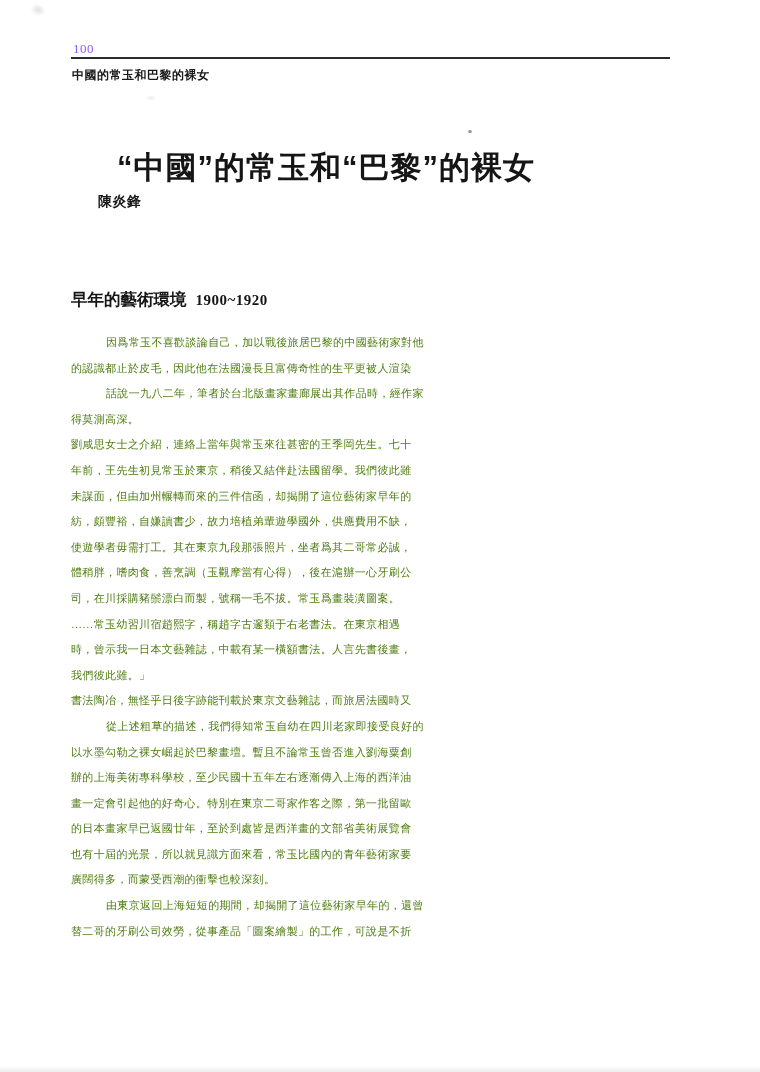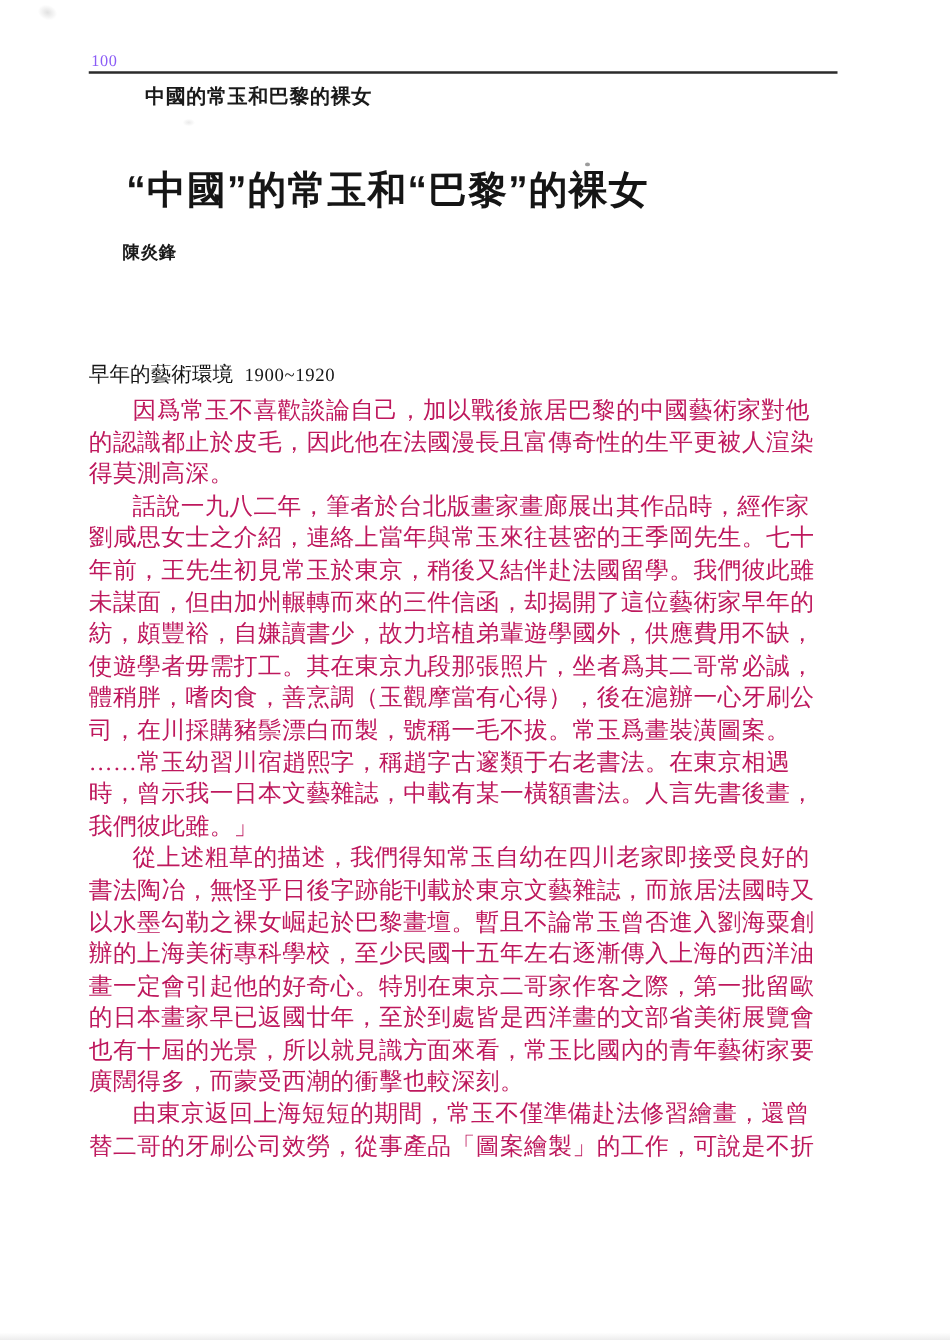--- a/index.html
+++ b/index.html
@@ -18,49 +18,49 @@
   .page-number {
     position: absolute; left: 73px; top: 41px;
     font-size: 13px; letter-spacing: 0.5px; color: #8b5cf6;
   }
   .header-rule {
     position: absolute; left: 71px; top: 57px;
     width: 599px; height: 2px; background: #2b2b2b;
   }
   .running-header {
     position: absolute; left: 72px; top: 67px;
-    font-size: 16px; font-weight: bold; letter-spacing: 0.5px; color: #1a1a1a; margin-left: 44px;
+    font-size: 12px; font-weight: bold; letter-spacing: 0.5px; color: #1a1a1a;
   }
   .title {
     position: absolute; left: 101px; top: 131px;
-    margin: 0;
+    margin: 16px;
     font-family: "Liberation Sans", sans-serif;
     font-size: 31px; font-weight: bold; letter-spacing: 1px;
     color: #151515; white-space: nowrap;
   }
   .author {
     position: absolute; left: 98px; top: 193px;
     font-size: 14px; font-weight: bold; color: #1a1a1a;
     letter-spacing: 0.5px;
   }
   .section-heading {
     position: absolute; left: 71px; top: 289px;
     margin: 0;
-    font-size: 16.5px; font-weight: normal; color: #161616;
+    font-size: 16.5px; font-weight: bold; color: #161616;
     letter-spacing: 0; white-space: nowrap;
   }
   .heading-years {
     font-size: 15px; margin-left: 9px; letter-spacing: 0.5px;
   }
   .body-text {
-    position: absolute; left: 71px; top: 316px;
+    position: absolute; left: 71px; top: 330px;
     width: 524px;
-    font-size: 19px; line-height: 25.6px;
+    font-size: 11px; line-height: 25.6px;
     letter-spacing: 0.35px;
-    color: #be185d;
+    color: #4d7c0f;
     text-align: justify;
   }
   .text-line { white-space: nowrap; }
   .text-line.indent { padding-left: 35px; }
   
   .smudge-a {
     position: absolute; left: 30px; top: 4px; width: 16px; height: 12px;
     background: radial-gradient(ellipse at center, rgba(120,120,120,0.22), rgba(120,120,120,0) 70%);
     transform: rotate(20deg);
   }
@@ -90,38 +90,38 @@
 
   <h1 class="title">“中國”的常玉和“巴黎”的裸女</h1>
   <div class="speck-a"></div>
   <div class="author">陳炎鋒</div>
 
   <h2 class="section-heading"><span>早年的藝術環境</span><span class="heading-years">1900~1920</span></h2>
 
   <div class="body-text">
       <div class="text-line indent">因爲常玉不喜歡談論自己，加以戰後旅居巴黎的中國藝術家對他</div>
       <div class="text-line">的認識都止於皮毛，因此他在法國漫長且富傳奇性的生平更被人渲染</div>
+      <div class="text-line indent">話說一九八二年，筆者於台北版畫家畫廊展出其作品時，經作家</div>
       <div class="text-line">得莫測高深。</div>
-      <div class="text-line indent">話說一九八二年，筆者於台北版畫家畫廊展出其作品時，經作家</div>
       <div class="text-line">劉咸思女士之介紹，連絡上當年與常玉來往甚密的王季岡先生。七十</div>
       <div class="text-line">年前，王先生初見常玉於東京，稍後又結伴赴法國留學。我們彼此雖</div>
       <div class="text-line">未謀面，但由加州輾轉而來的三件信函，却揭開了這位藝術家早年的</div>
       <div class="text-line">紡，頗豐裕，自嫌讀書少，故力培植弟輩遊學國外，供應費用不缺，</div>
       <div class="text-line">使遊學者毋需打工。其在東京九段那張照片，坐者爲其二哥常必誠，</div>
       <div class="text-line">體稍胖，嗜肉食，善烹調（玉觀摩當有心得），後在滬辦一心牙刷公</div>
       <div class="text-line">司，在川採購豬鬃漂白而製，號稱一毛不拔。常玉爲畫裝潢圖案。</div>
       <div class="text-line">……常玉幼習川宿趙熙字，稱趙字古邃類于右老書法。在東京相遇</div>
       <div class="text-line">時，曾示我一日本文藝雜誌，中載有某一橫額書法。人言先書後畫，</div>
       <div class="text-line">我們彼此雖。」</div>
+      <div class="text-line">書法陶冶，無怪乎日後字跡能刊載於東京文藝雜誌，而旅居法國時又</div>
       <div class="text-line indent">從上述粗草的描述，我們得知常玉自幼在四川老家即接受良好的</div>
-      <div class="text-line">書法陶冶，無怪乎日後字跡能刊載於東京文藝雜誌，而旅居法國時又</div>
       <div class="text-line">以水墨勾勒之裸女崛起於巴黎畫壇。暫且不論常玉曾否進入劉海粟創</div>
       <div class="text-line">辦的上海美術專科學校，至少民國十五年左右逐漸傳入上海的西洋油</div>
       <div class="text-line">畫一定會引起他的好奇心。特別在東京二哥家作客之際，第一批留歐</div>
       <div class="text-line">的日本畫家早已返國廿年，至於到處皆是西洋畫的文部省美術展覽會</div>
       <div class="text-line">也有十屆的光景，所以就見識方面來看，常玉比國內的青年藝術家要</div>
       <div class="text-line">廣闊得多，而蒙受西潮的衝擊也較深刻。</div>
-      <div class="text-line indent">由東京返回上海短短的期間，常玉不僅準備赴法修習繪畫，還曾</div>
+      <div class="text-line indent">由東京返回上海短短的期間，却揭開了這位藝術家早年的，還曾</div>
       <div class="text-line">替二哥的牙刷公司效勞，從事產品「圖案繪製」的工作，可說是不折</div>
     </div>
 
   <div class="bottom-edge"></div>
 </div>
 
 </body></html>

